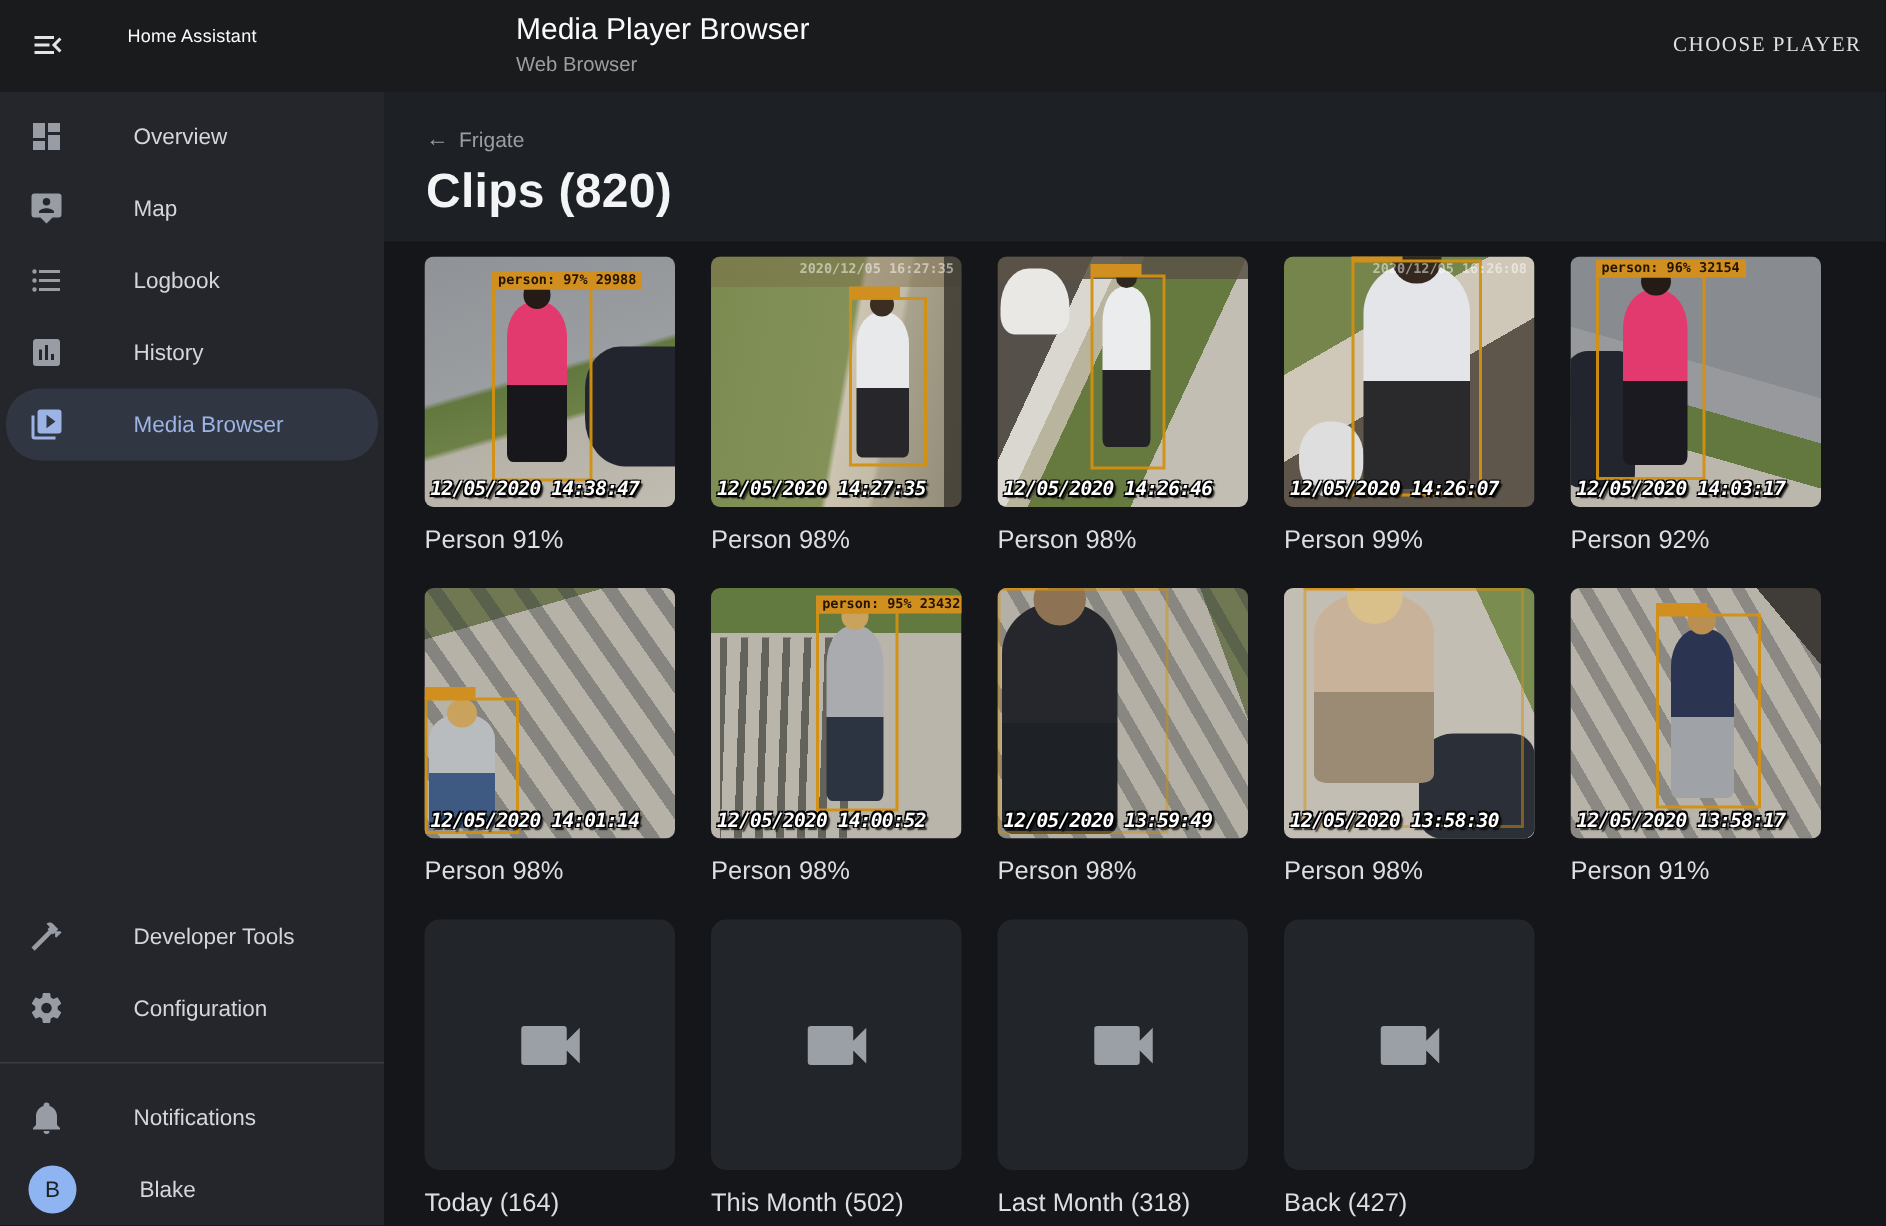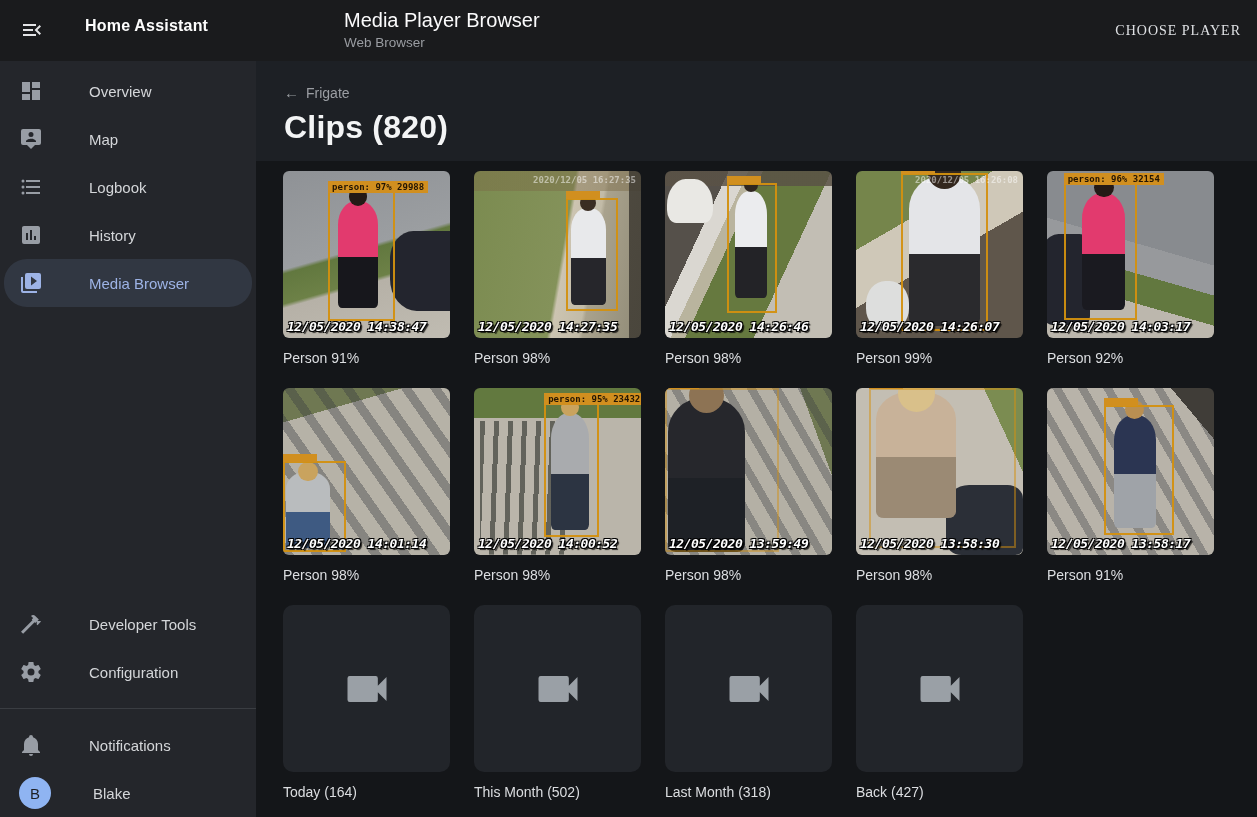--- a/index.html
+++ b/index.html
@@ -16,21 +16,21 @@
   .topbar {
     position:absolute; left:0; top:0; width:1257px; height:61px;
     background:#1a1b1d; z-index:30;
   }
   .menu-btn {
     position:absolute; left:20px; top:18px; width:24px; height:24px;
     color:#e3e4e6; cursor:pointer;
   }
   .app-title {
     position:absolute; left:85px; top:17px;
-    font-size:16px; font-weight:700; color:#fdfdfd; letter-spacing:.2px;
+    font-size:12px; font-weight:400; color:#fdfdfd; letter-spacing:.2px;
   }
   .mpb-block { position:absolute; left:344px; top:9px; }
   .mpb-title { font-size:20px; font-weight:400; color:#fbfbfc; }
   .mpb-sub { font-size:13.5px; color:#9a9da2; margin-top:3px; }
   .choose-player {
     position:absolute; right:16px; top:0; height:61px;
     display:flex; align-items:center;
     font-size:14px; font-weight:500; letter-spacing:1px; color:#dfe1e4;
     cursor:pointer; background:none; border:none;
     font-family:Liberation Serif, serif;
@@ -83,21 +83,21 @@
     margin:10px 0 0 27px;
     display:grid;
     grid-template-columns:repeat(5,167px);
     column-gap:24px; row-gap:22px;
   }
   .cell { width:167px; cursor:pointer; }
   .thumb {
     position:relative; width:167px; height:167px;
     border-radius:6px; overflow:hidden; background:#2a2d32;
   }
-  .caption { margin-top:12px; font-size:14px; color:#dcdee1; }
+  .caption { margin-top:12px; font-size:17px; color:#dcdee1; }
 
   
   .ts {
     position:absolute; left:4px; bottom:4px; z-index:6;
     font-family:"DejaVu Sans Mono", monospace;
     font-style:italic; font-weight:bold; font-size:13px;
     color:#ffffff; white-space:nowrap; letter-spacing:-0.5px;
     text-shadow:1px 1px 0 #000,-1px -1px 0 #000,1px -1px 0 #000,-1px 1px 0 #000,2px 2px 1px rgba(0,0,0,.8);
   }
   .osd {

